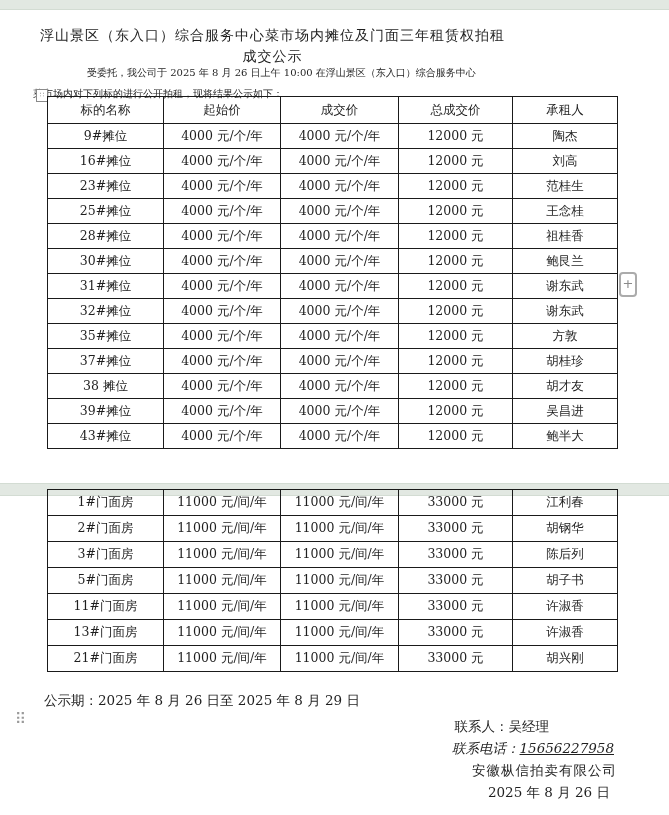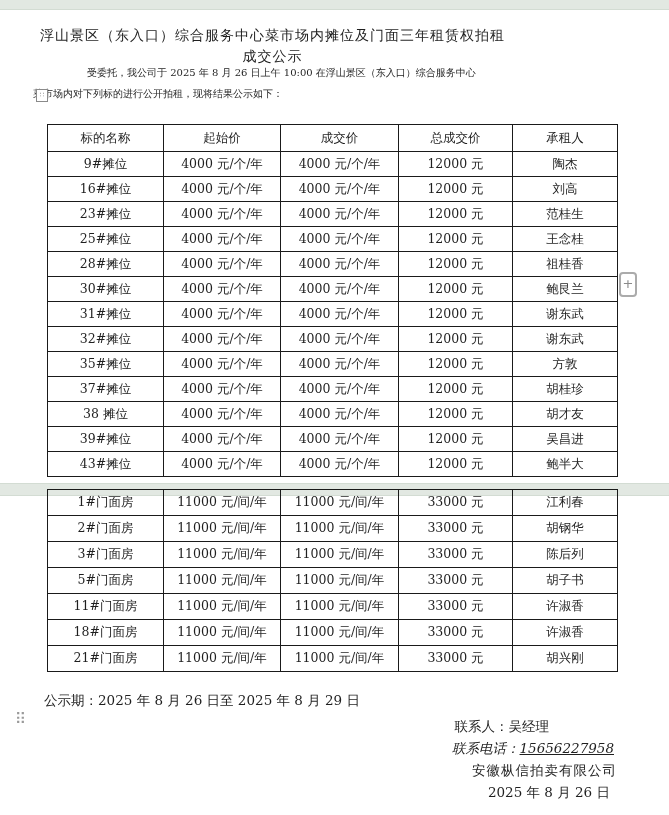--- a/index.html
+++ b/index.html
@@ -24,21 +24,21 @@
   .title-1{top:25px;}
   .title-2{top:46px;}
   .intro{
     position:absolute;left:33px;width:604px;font-size:10px;line-height:21px;white-space:nowrap;
   }
   .intro-1{top:62px;text-indent:54px;}
   .intro-2{top:83px;}
   table{
     position:absolute;left:47px;border-collapse:collapse;table-layout:fixed;width:570px;
   }
-  #stall-table{top:124px;padding-left:21px;}
+  #stall-table{top:96px;padding-left:21px;}
   #storefront-table{top:489px;}
   th,td{
     border:1px solid #1a1a1a;text-align:center;vertical-align:middle;
     font-size:12.5px;font-weight:normal;padding:0;overflow:hidden;white-space:nowrap;
   }
   #stall-table tr{height:25px;}
   #stall-table thead tr{height:27px;}
   #storefront-table tr{height:26px;}
   .c1{width:116px;}.c2{width:117px;}.c3{width:118px;}.c4{width:114px;}.c5{width:105px;}
   .notice-period{
@@ -237,21 +237,21 @@
           <td>胡子书</td>
         </tr>
         <tr>
           <td>11#门面房</td>
           <td>11000 元/间/年</td>
           <td>11000 元/间/年</td>
           <td>33000 元</td>
           <td>许淑香</td>
         </tr>
         <tr>
-          <td>18#门面房</td>
+          <td>13#门面房</td>
           <td>11000 元/间/年</td>
           <td>11000 元/间/年</td>
           <td>33000 元</td>
           <td>许淑香</td>
         </tr>
         <tr>
           <td>21#门面房</td>
           <td>11000 元/间/年</td>
           <td>11000 元/间/年</td>
           <td>33000 元</td>

